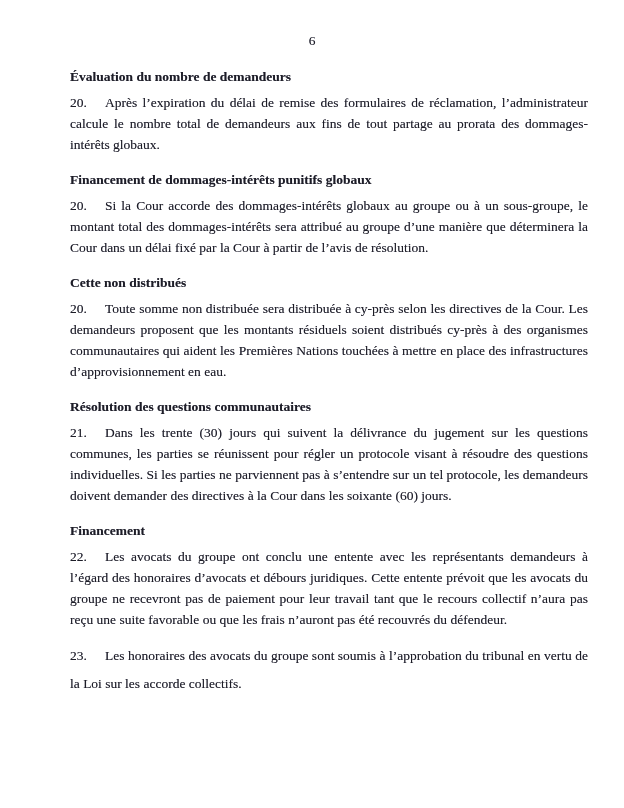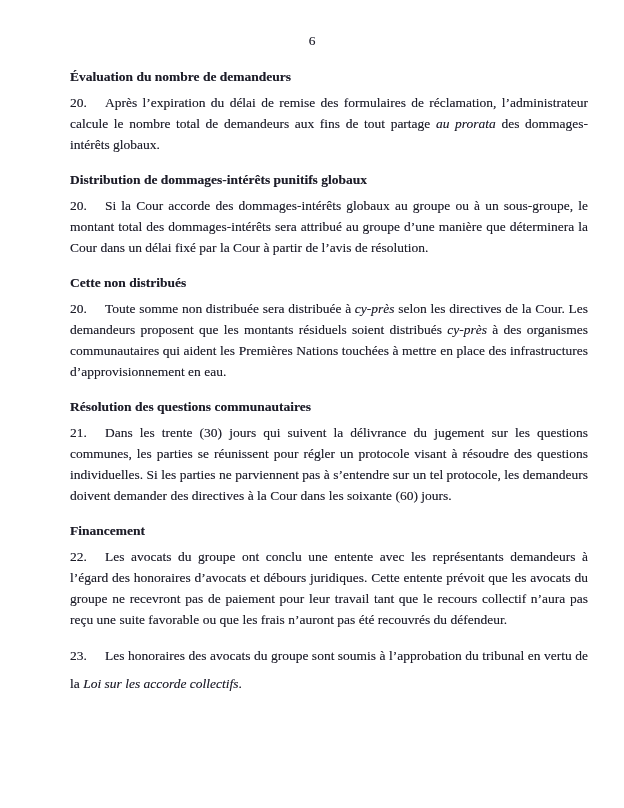--- a/index.html
+++ b/index.html
@@ -50,32 +50,31 @@
   }
   .para.wide {
     margin-top: 12px;
     line-height: 28px;
   }
   .pnum {
     display: inline-block;
     width: 35px;
   }
   .it {
-    font-style: italic;
   }
 </style>
 </head>
 <body>
 
 <div class="page">
   <div class="page-number">6</div>
   <div class="content">
       <div class="heading">Évaluation du nombre de demandeurs</div>
       <p class="para"><span class="pnum">20.</span><span class="">Après l’expiration du délai de remise des formulaires de réclamation, l’administrateur calcule le nombre total de demandeurs aux fins de tout partage </span><span class="it">au prorata</span><span class=""> des dommages-intérêts globaux.</span></p>
-      <div class="heading">Distribution de dommages-intérêts punitifs globaux</div>
+      <div class="heading">Financement de dommages-intérêts punitifs globaux</div>
       <p class="para"><span class="pnum">20.</span><span class="">Si la Cour accorde des dommages-intérêts globaux au groupe ou à un sous-groupe, le montant total des dommages-intérêts sera attribué au groupe d’une manière que déterminera la Cour dans un délai fixé par la Cour à partir de l’avis de résolution.</span></p>
       <div class="heading">Cette non distribués</div>
       <p class="para"><span class="pnum">20.</span><span class="">Toute somme non distribuée sera distribuée à </span><span class="it">cy-près</span><span class=""> selon les directives de la Cour. Les demandeurs proposent que les montants résiduels soient distribués </span><span class="it">cy-près</span><span class=""> à des organismes communautaires qui aident les Premières Nations touchées à mettre en place des infrastructures d’approvisionnement en eau.</span></p>
       <div class="heading">Résolution des questions communautaires</div>
       <p class="para"><span class="pnum">21.</span><span class="">Dans les trente (30) jours qui suivent la délivrance du jugement sur les questions communes, les parties se réunissent pour régler un protocole visant à résoudre des questions individuelles. Si les parties ne parviennent pas à s’entendre sur un tel protocole, les demandeurs doivent demander des directives à la Cour dans les soixante (60) jours.</span></p>
       <div class="heading">Financement</div>
       <p class="para"><span class="pnum">22.</span><span class="">Les avocats du groupe ont conclu une entente avec les représentants demandeurs à l’égard des honoraires d’avocats et débours juridiques. Cette entente prévoit que les avocats du groupe ne recevront pas de paiement pour leur travail tant que le recours collectif n’aura pas reçu une suite favorable ou que les frais n’auront pas été recouvrés du défendeur.</span></p>
       <p class="para wide"><span class="pnum">23.</span><span class="">Les honoraires des avocats du groupe sont soumis à l’approbation du tribunal en vertu de la </span><span class="it">Loi sur les accorde collectifs</span><span class="">.</span></p>
     </div>
 </div>

